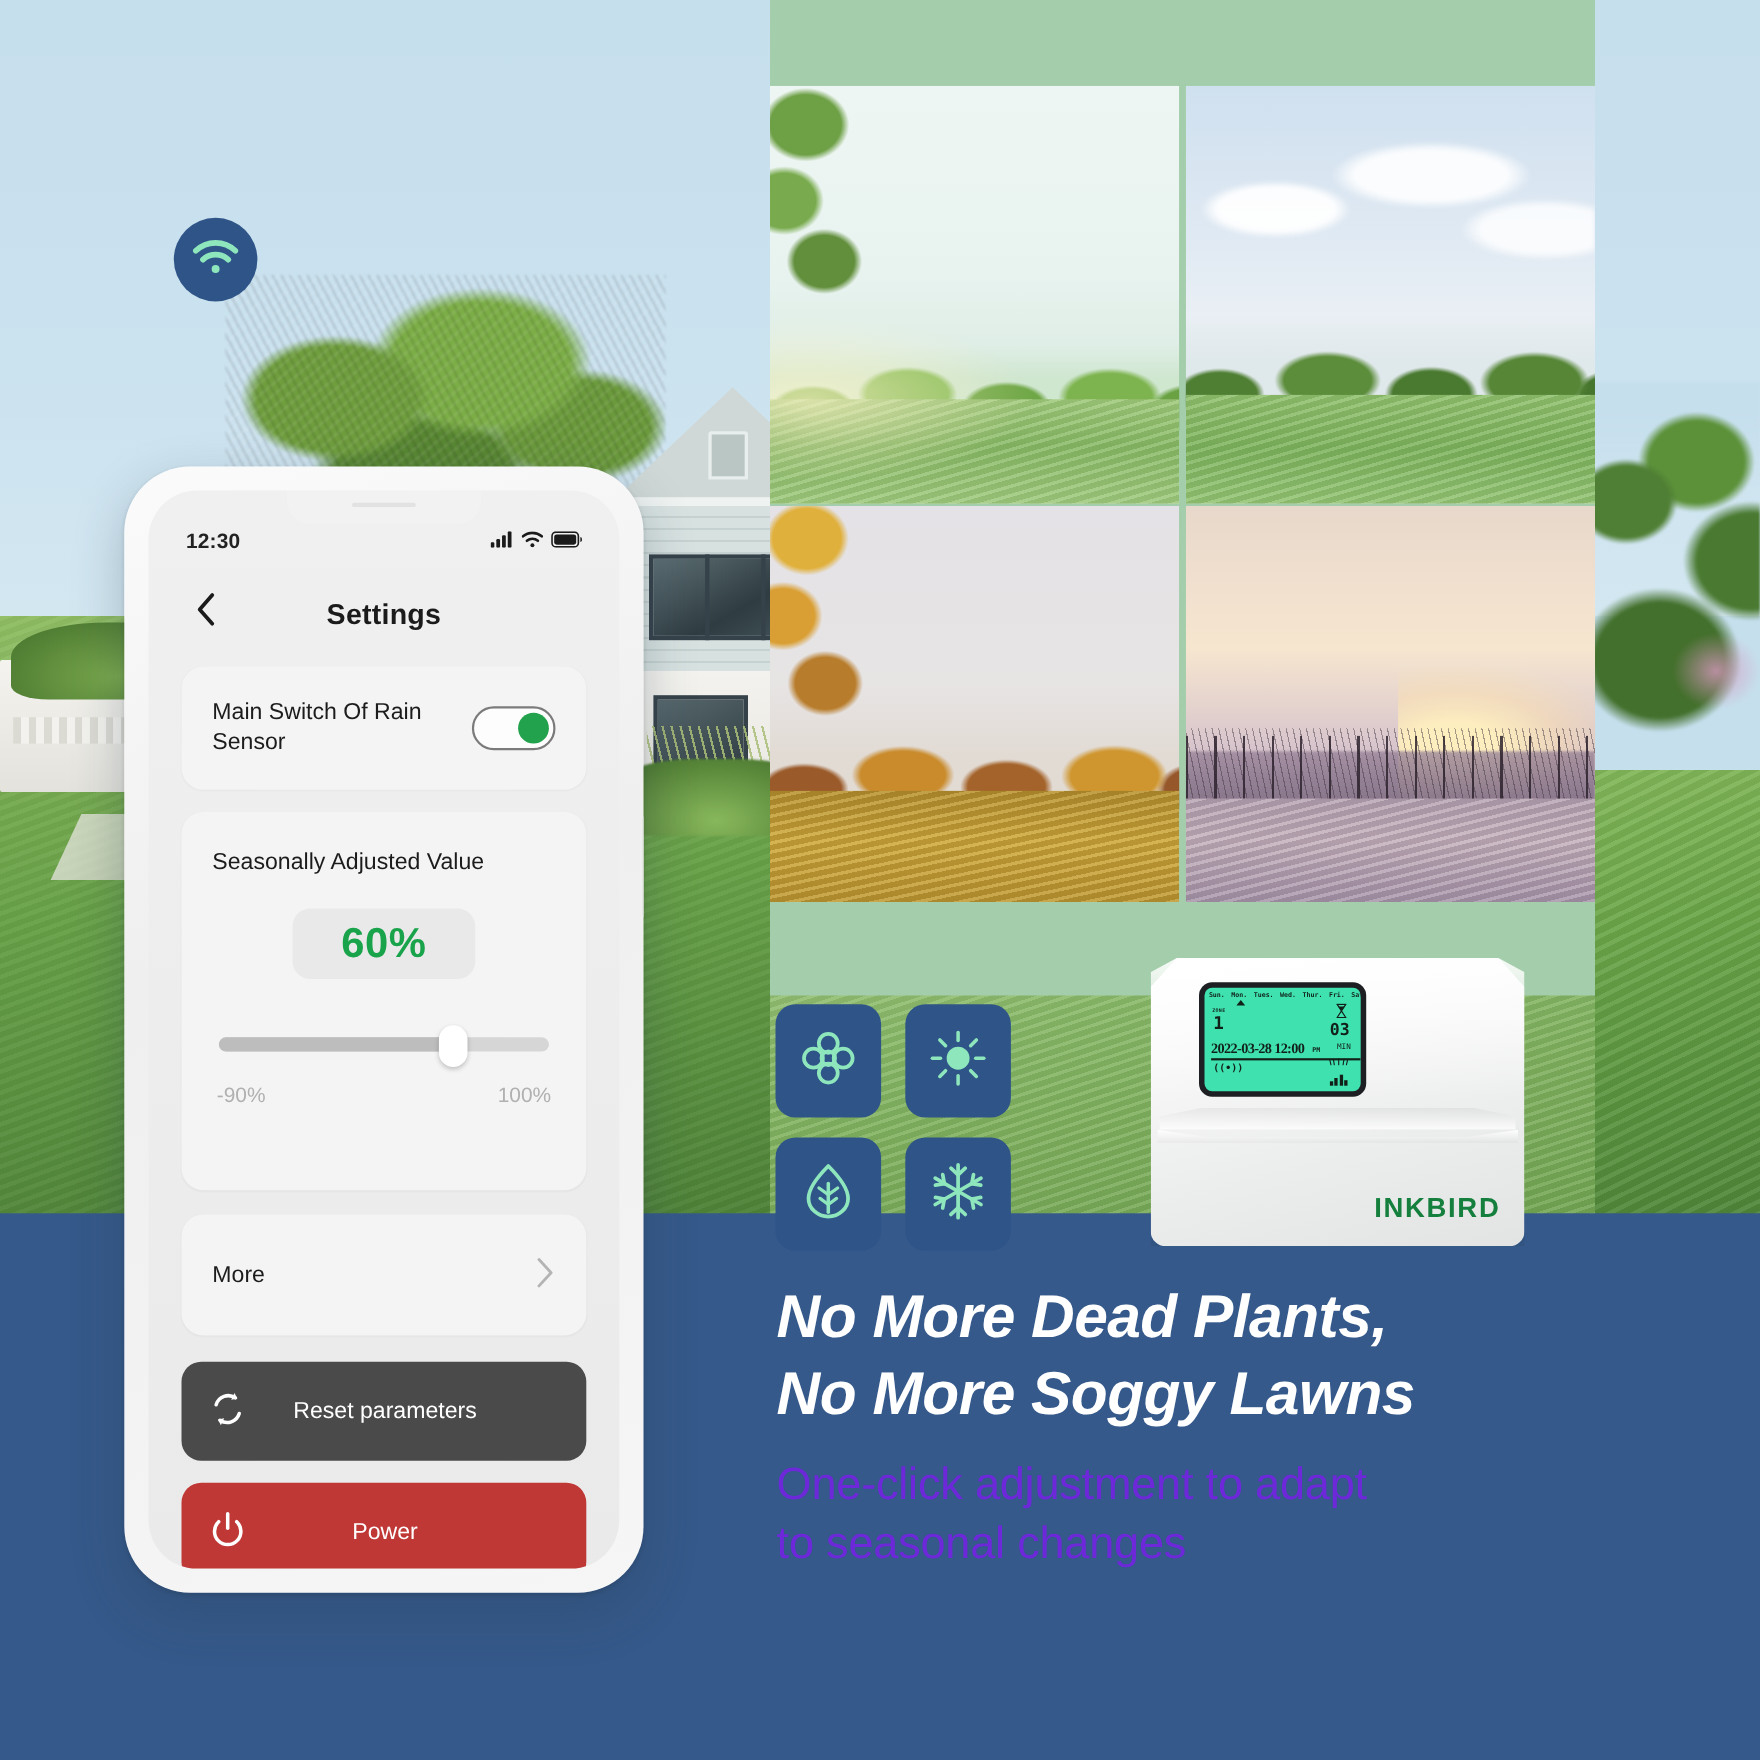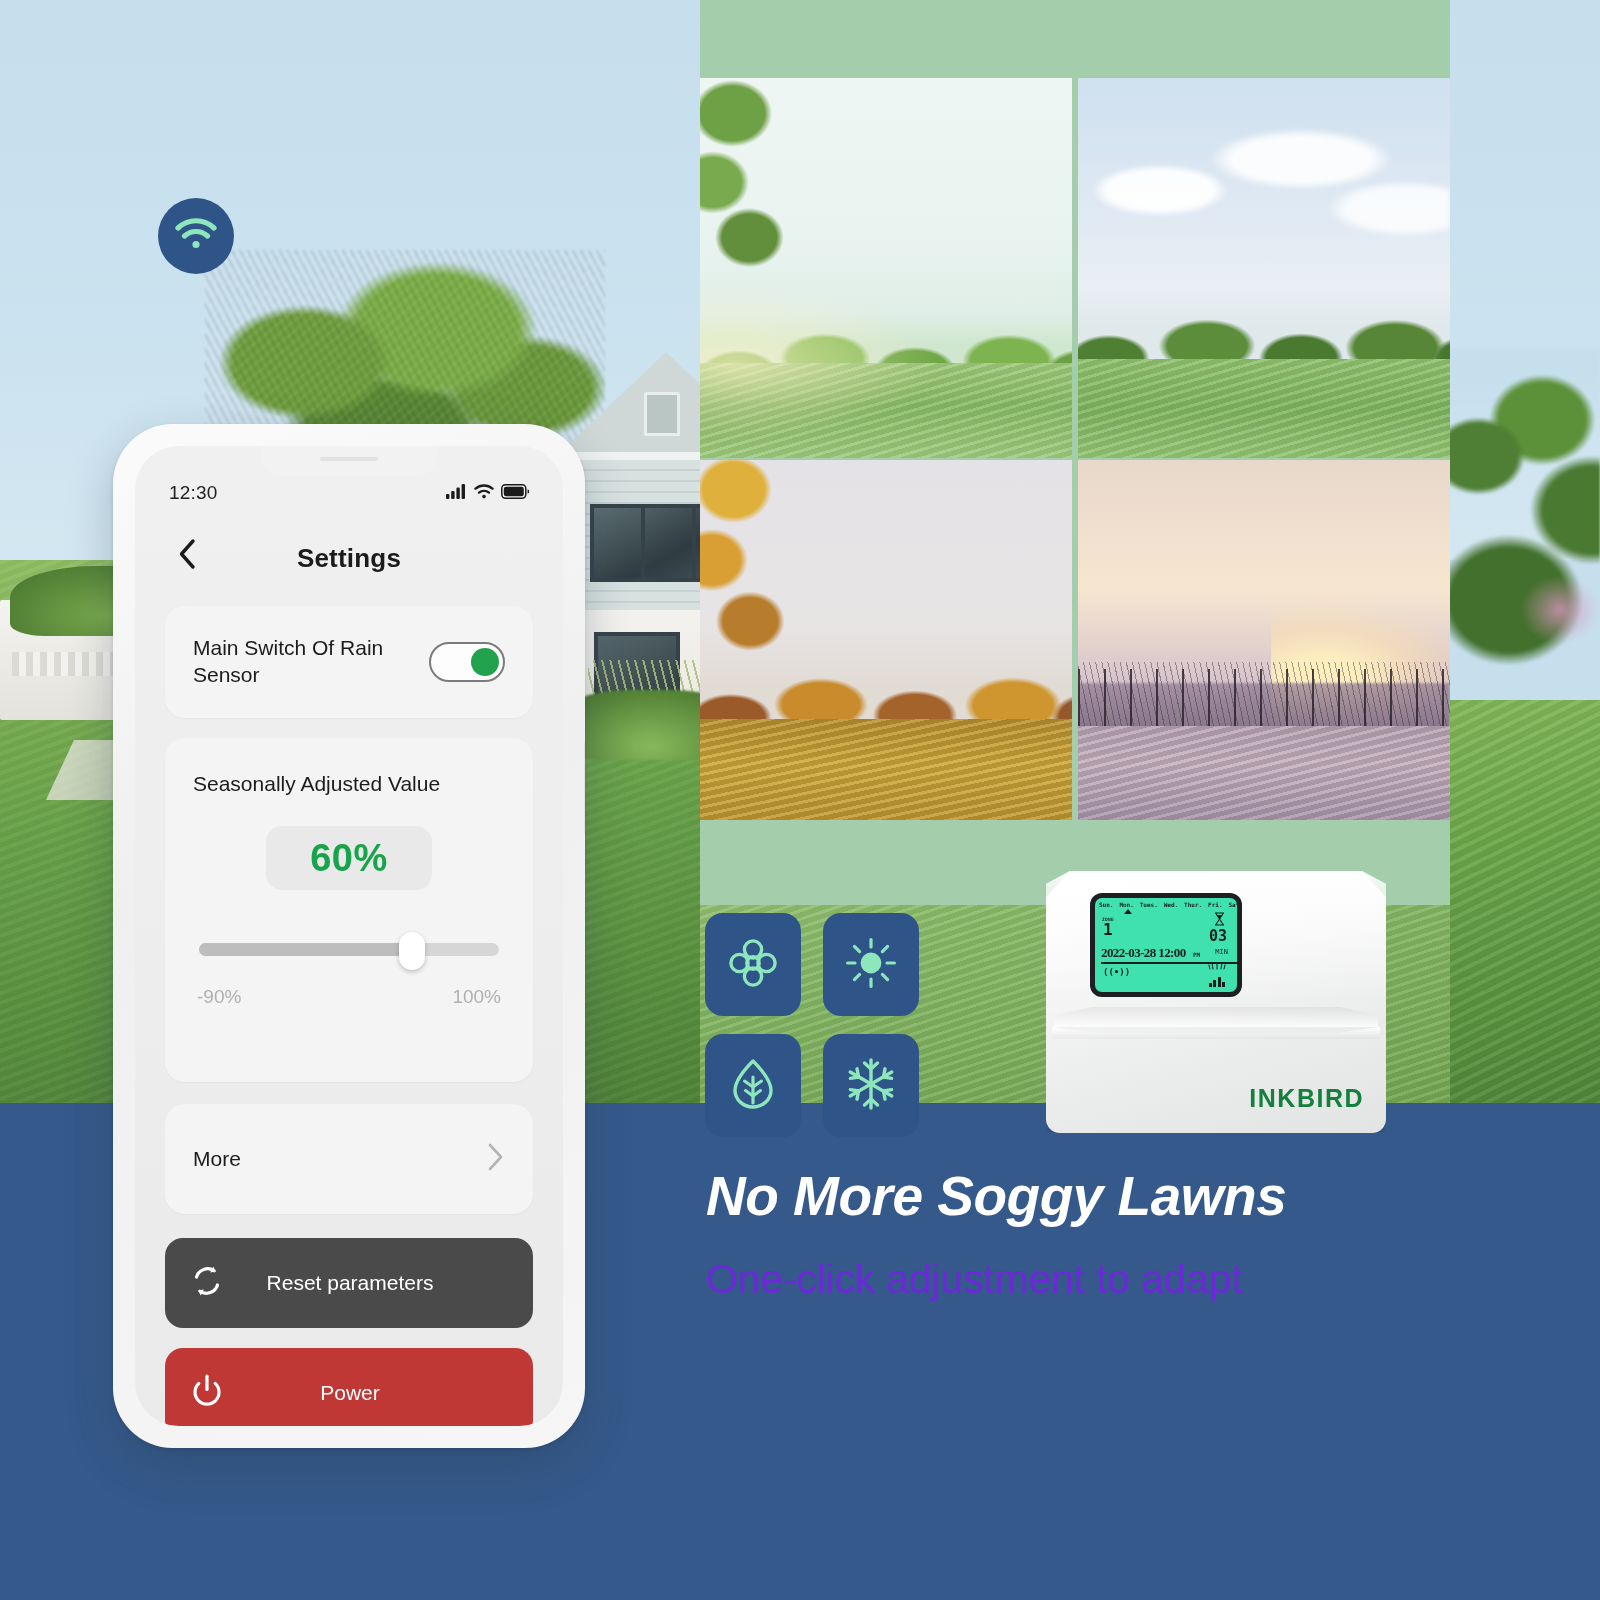--- a/index.html
+++ b/index.html
@@ -207,21 +207,21 @@
   .phone .btn-side { position:absolute; right:-4px; top:318px; width:5px; height:92px; background:#e2e2e2; border-radius:3px; }
   .screen { position:absolute; left:22px; top:22px; width:428px; height:980px;
     background:linear-gradient(180deg,#f0f0f0,#eaeaea); border-radius:44px; overflow:hidden; }
   .notch { position:absolute; left:50%; transform:translateX(-50%); top:0; width:176px; height:30px;
     background:#f2f2f2; border-radius:0 0 20px 20px; }
   .notch .speaker { position:absolute; left:50%; transform:translateX(-50%); top:11px; width:58px; height:4px;
     background:#e2e2e2; border-radius:3px; }
 
   .statusbar { position:absolute; left:0; top:32px; width:100%; height:30px;
     display:flex; align-items:center; justify-content:space-between; padding:0 34px; }
-  .status-time { font-size:19px; font-weight:400; color:#222; letter-spacing:.2px; }
+  .status-time { font-size:19px; font-weight:700; color:#222; letter-spacing:.2px; }
   .status-icons { display:flex; align-items:center; gap:7px; }
 
   .navbar { position:absolute; left:0; top:82px; width:100%; height:60px; display:flex; align-items:center; }
   .back-btn { position:absolute; left:30px; top:6px; width:44px; height:44px; display:flex; align-items:center; justify-content:center; }
   .nav-title { width:100%; text-align:center; font-size:26px; font-weight:700; color:#1b1b1b; letter-spacing:.2px; }
 
   .card { position:absolute; left:30px; width:368px; background:#f4f4f4; border-radius:20px;
     box-shadow:0 1px 2px rgba(0,0,0,.035); }
 
   .card-switch { top:160px; height:112px; display:flex; align-items:center; padding:0 28px; }
@@ -606,15 +606,17 @@
           <i style="height:10px"></i>
           <i style="height:5px"></i>
       </div>
     </div>
   </div>
 
   <div class="brand">INKBIRD</div>
 </div>
 
 <div class="copy">
+  <div class="headline">No More Dead Plants,</div>
   <div class="headline">No More Soggy Lawns</div>
   <div class="subline">One-click adjustment to adapt</div>
+  <div class="subline" style="margin-top:2px">to seasonal changes</div>
 </div>
 
 </body></html>

